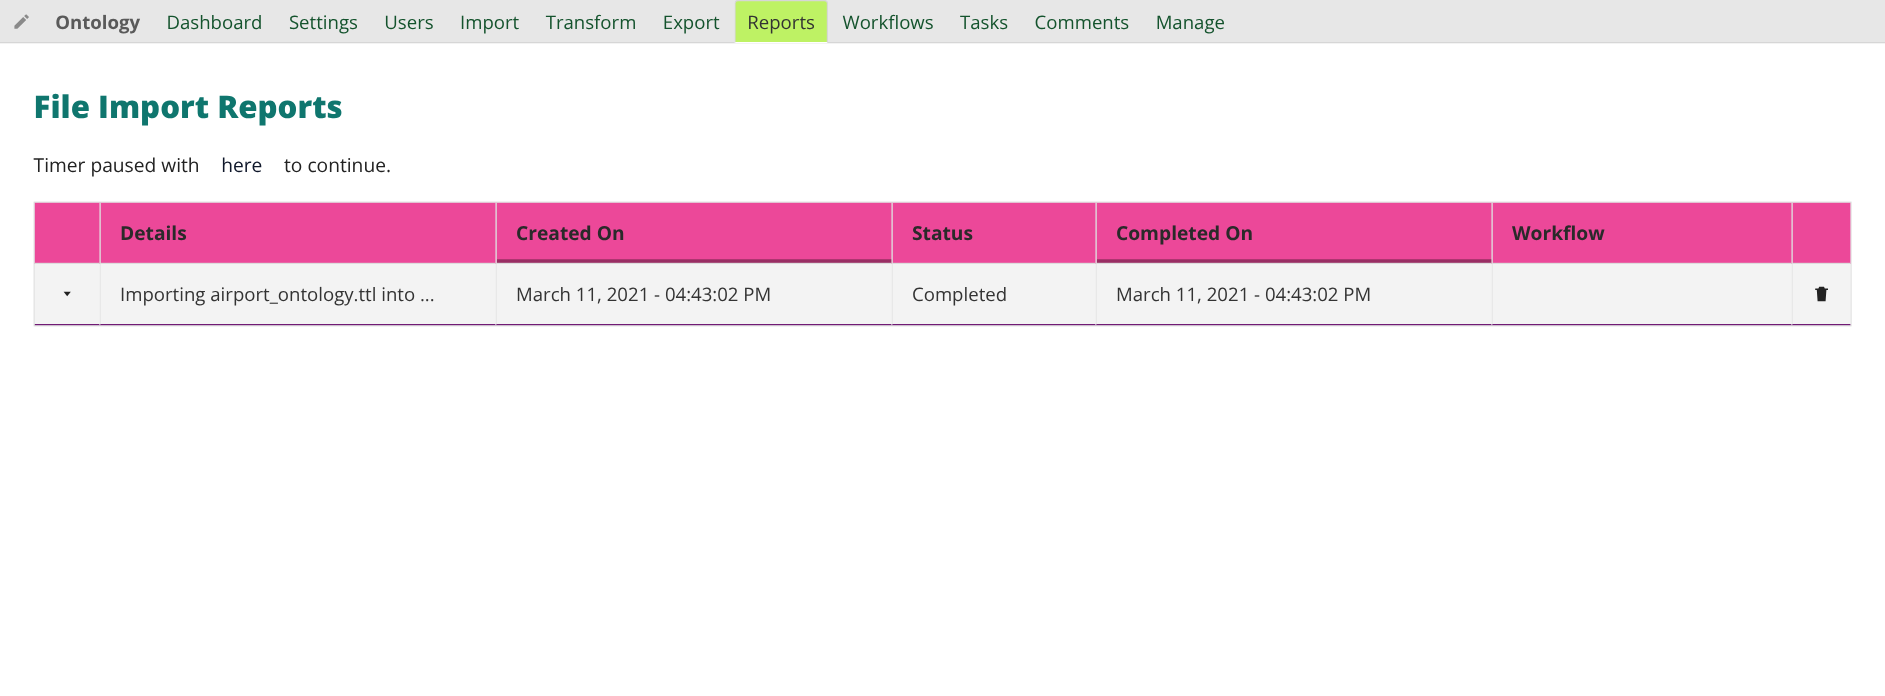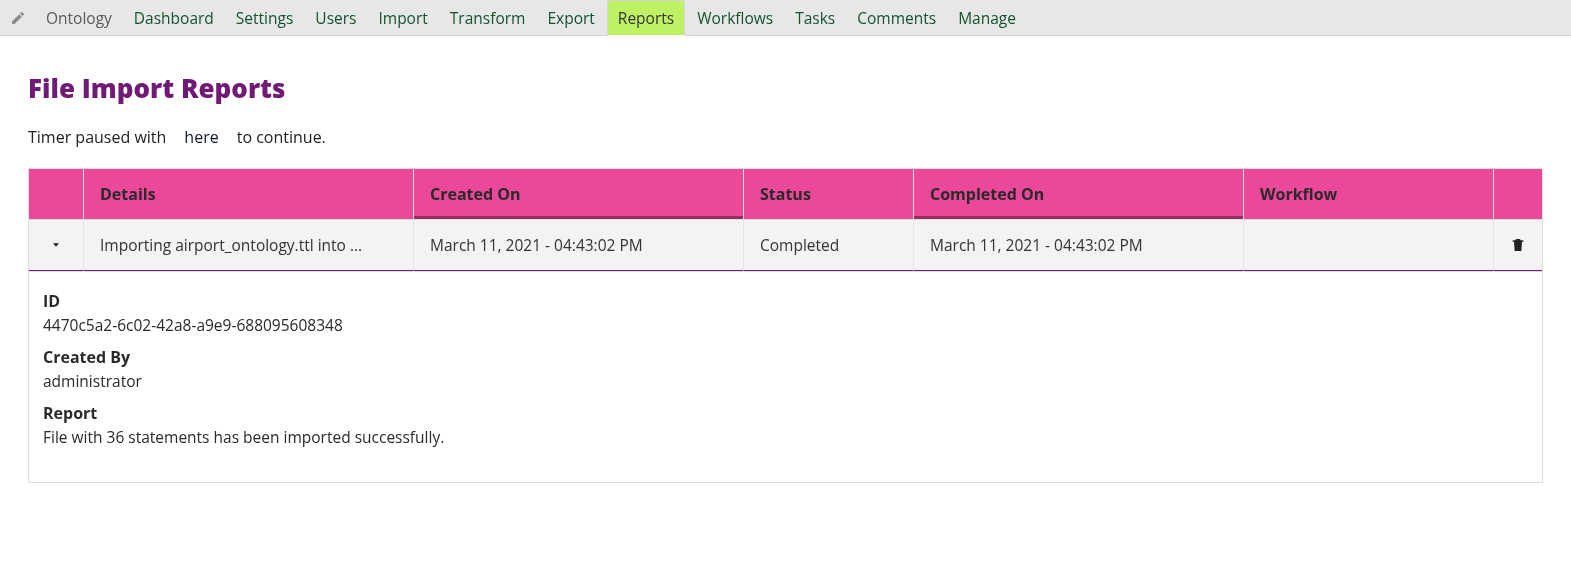--- a/index.html
+++ b/index.html
@@ -3,26 +3,26 @@
   <meta charset="utf-8">
   <style>
     * { box-sizing: border-box; margin: 0; padding: 0; }
     body { font-family: "Open Sans", "Segoe UI", Arial, sans-serif; font-size: 15px; color: #2a2a2a; background: #fff; }
     
     
     .topnav { background: #e7e7e7; border-bottom: 1px solid #d6d6d6; display: flex; align-items: center; height: 36px; padding: 0 6px; gap: 2px; }
     .topnav .pencil { color: #8a8a8a; padding: 0 8px 0 4px; display:flex; align-items:center;}
     .topnav .pencil svg { width:16px; height:16px; }
     .nav-item { color: #14532d; padding: 6px 10px; cursor: pointer; border-radius: 3px 3px 0 0; font-size: 15.5px; }
-    .nav-item.brand { color: #5a5a5a; font-weight: 400; }
+    .nav-item.brand { color: #5a5a5a; font-weight: 700; }
     .nav-item.active { background: #bef264; color: #333; border: 1px solid #d6d6d6; border-bottom: 1px solid #fff; margin-bottom: -1px; }
     
     
     .page { padding: 20px 28px; }
-    .page-title { color: #701a75; font-size: 26px; font-weight: 800; margin-top: 14px; margin-bottom: 18px; }
+    .page-title { color: #0f766e; font-size: 26px; font-weight: 800; margin-top: 14px; margin-bottom: 18px; }
     .timer-line { font-size: 16px; color: #222; margin-bottom: 18px; display:flex; align-items:center; gap:8px;}
     .timer-line a { color: #0f172a; text-decoration:none; padding: 2px 10px; }
     
     
     .report-table { border: 1px solid #ddd; border-collapse: separate; border-spacing:0; width: 100%; }
     .report-table th { text-align: left; font-weight: 700; font-size: 16px; padding: 14px 16px; border-bottom: 1px solid #ddd; background:#ec4899; }
     .report-table th:not(:first-child) { border-left: 1px solid #ddd; }
     .report-table th.shadowed { box-shadow: inset 0 -4px 0 -1px rgba(0,0,0,0.35); }
     .report-table td { padding: 14px 16px; font-size: 15.5px; color: #333; background: #f3f3f3; border-bottom: 1px solid #701a75; }
     .report-table td:not(:first-child){ border-left: 1px solid #e5e5e5;}
@@ -107,27 +107,13 @@
           <span class="trash">
             <svg viewBox="0 0 24 24">
                 <path d="M6 7h12l-1 14H7L6 7zm3-4h6l1 2h4v2H4V5h4l1-2z"></path>
               </svg>
           </span>
         </td>
       </tr>
     </tbody>
   </table>
 
-  <div class="detail-panel">
-    <div class="field">
-      <div class="field-label">ID</div>
-      <div class="field-value">4470c5a2-6c02-42a8-a9e9-688095608348</div>
-    </div>
-    <div class="field">
-      <div class="field-label">Created By</div>
-      <div class="field-value">administrator</div>
-    </div>
-    <div class="field">
-      <div class="field-label">Report</div>
-      <div class="field-value">File with 36 statements has been imported successfully.</div>
-    </div>
-  </div>
 </div>
 
 </body></html>

